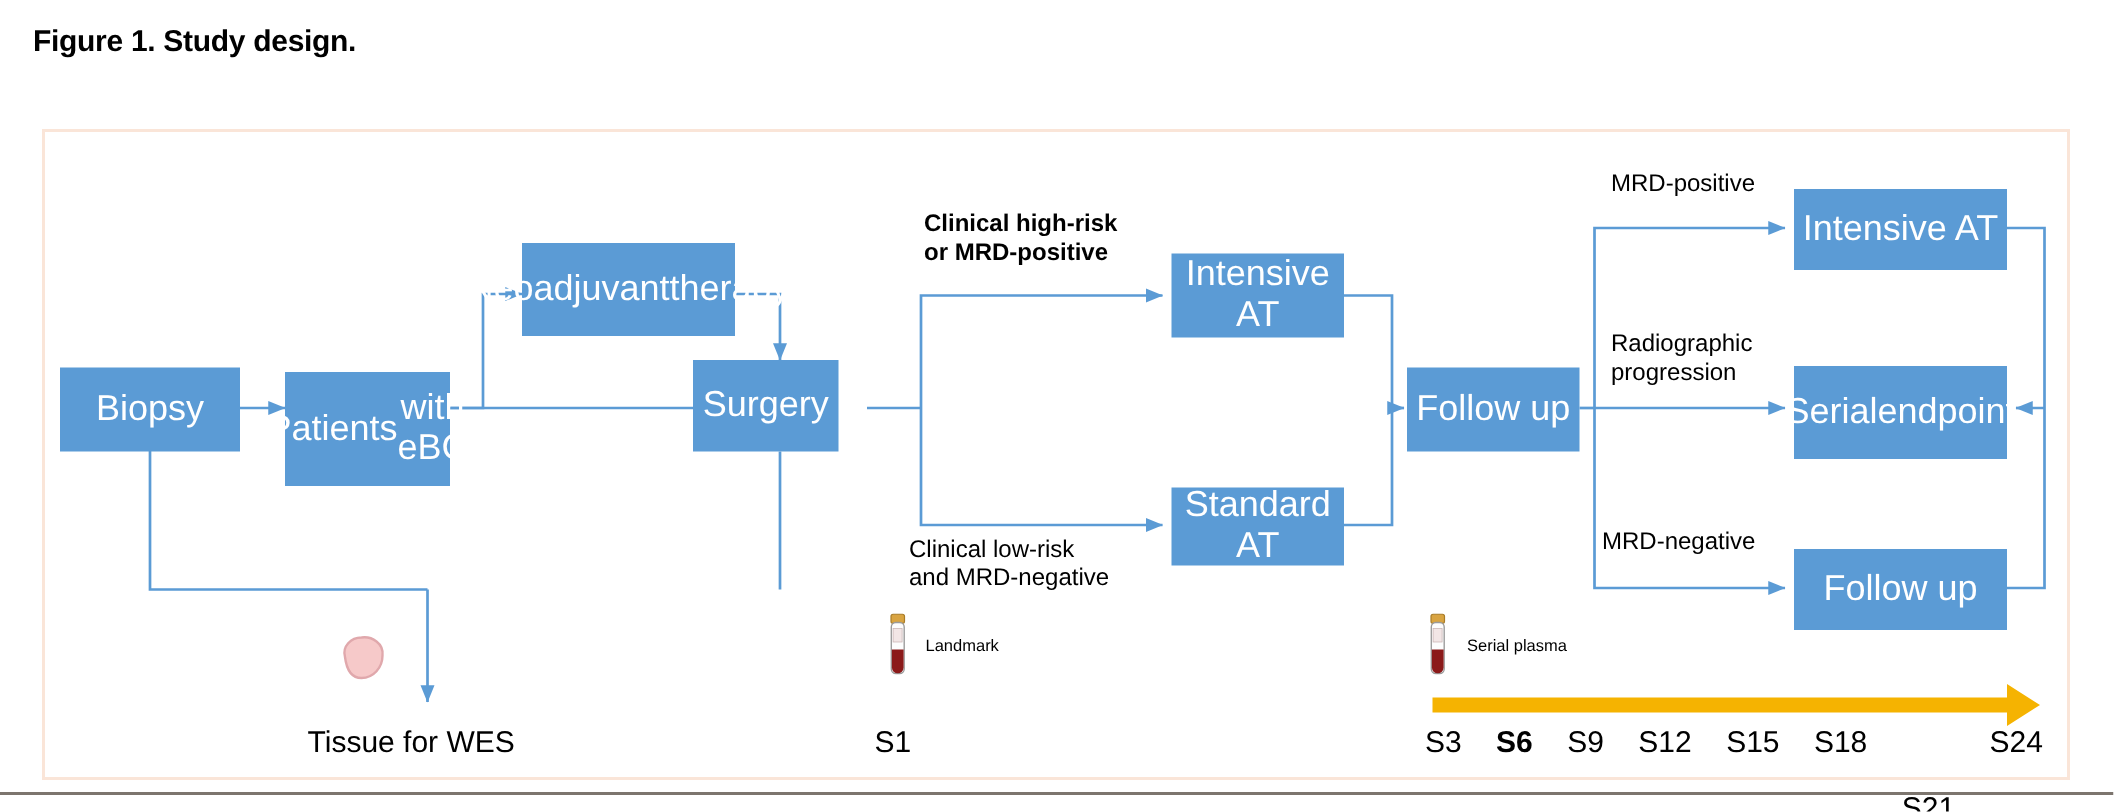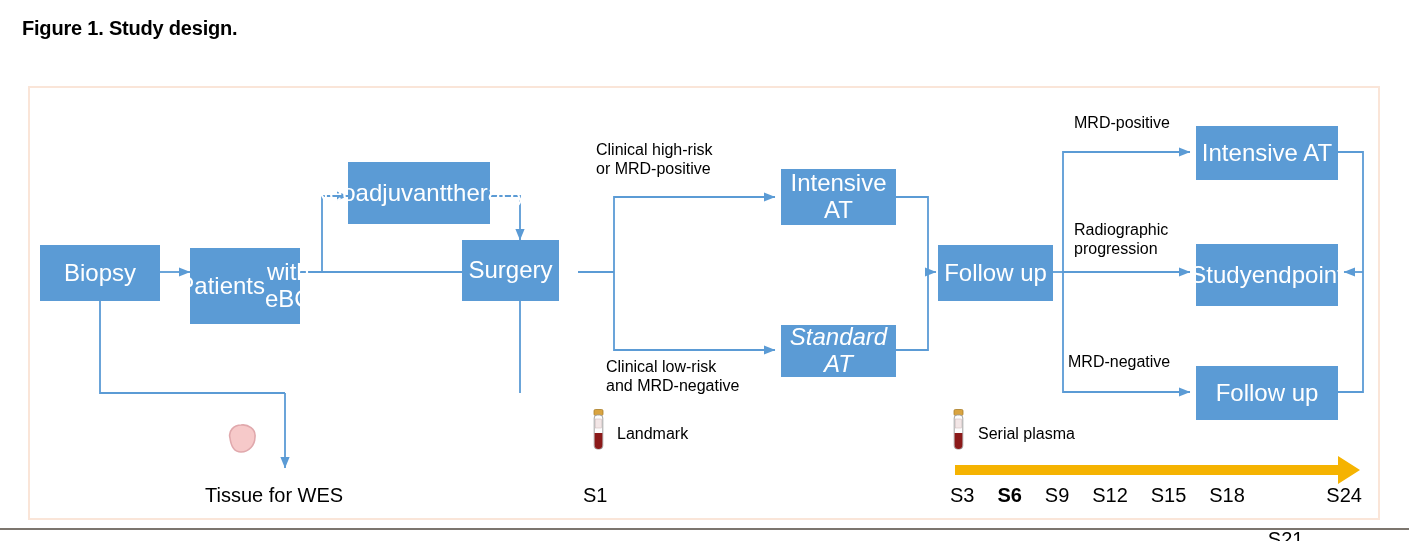--- a/index.html
+++ b/index.html
@@ -29,21 +29,21 @@
 
   .elabel{
     position:absolute;color:#000;font-size:16px;line-height:1.2;
     text-align:left;white-space:pre-line;
   }
 
   .axis-label{
     position:absolute;color:#000;font-size:20px;white-space:nowrap;
   }
   .side-label{
-    position:absolute;color:#000;font-size:16px;white-space:nowrap;
+    position:absolute;color:#000;font-size:11px;white-space:nowrap;
   }
 
   .icon-wrap{position:absolute;}
 </style>
 </head>
 <body>
 
 <div id="caption">Figure 1. Study design.</div>
 
 <div id="figure-frame"></div>
@@ -127,34 +127,34 @@
 
 <div class="node" style="left:348px;top:162px;width:142px;height:62px;">
     <span style="display:block">Neoadjuvant</span>
     <span style="display:block">therapy</span>
   </div>
 
 <div class="node" style="left:462px;top:240px;width:97px;height:61px;">Surgery</div>
 
 <div class="node" style="left:781px;top:169px;width:115px;height:56px;">Intensive AT</div>
 
-<div class="node" style="left:781px;top:325px;width:115px;height:52px;font-style:italic;">Standard AT</div>
+<div class="node" style="left:781px;top:325px;width:115px;height:52px;">Standard AT</div>
 
 <div class="node" style="left:938px;top:245px;width:115px;height:56px;">Follow up</div>
 
 <div class="node" style="left:1196px;top:126px;width:142px;height:54px;">Intensive AT</div>
 
 <div class="node" style="left:1196px;top:244px;width:142px;height:62px;">
-    <span style="display:block">Study</span>
+    <span style="display:block">Serial</span>
     <span style="display:block">endpoint</span>
   </div>
 
 <div class="node" style="left:1196px;top:366px;width:142px;height:54px;">Follow up</div>
 
-<div class="elabel" style="left:596px;top:140px;"><span style="display:block">Clinical high-risk</span><span style="display:block">or MRD-positive</span></div>
+<div class="elabel" style="left:616px;top:140px;font-weight:bold;"><span style="display:block">Clinical high-risk</span><span style="display:block">or MRD-positive</span></div>
 
 <div class="elabel" style="left:606px;top:357px;"><span style="display:block">Clinical low-risk</span><span style="display:block">and MRD-negative</span></div>
 
 <div class="elabel" style="left:1074px;top:113px;">MRD-positive</div>
 
 <div class="elabel" style="left:1074px;top:220px;"><span style="display:block">Radiographic</span><span style="display:block">progression</span></div>
 
 <div class="elabel" style="left:1068px;top:352px;">MRD-negative</div>
 
 <div class="axis-label" style="left:205px;top:484px;">Tissue for WES</div>

